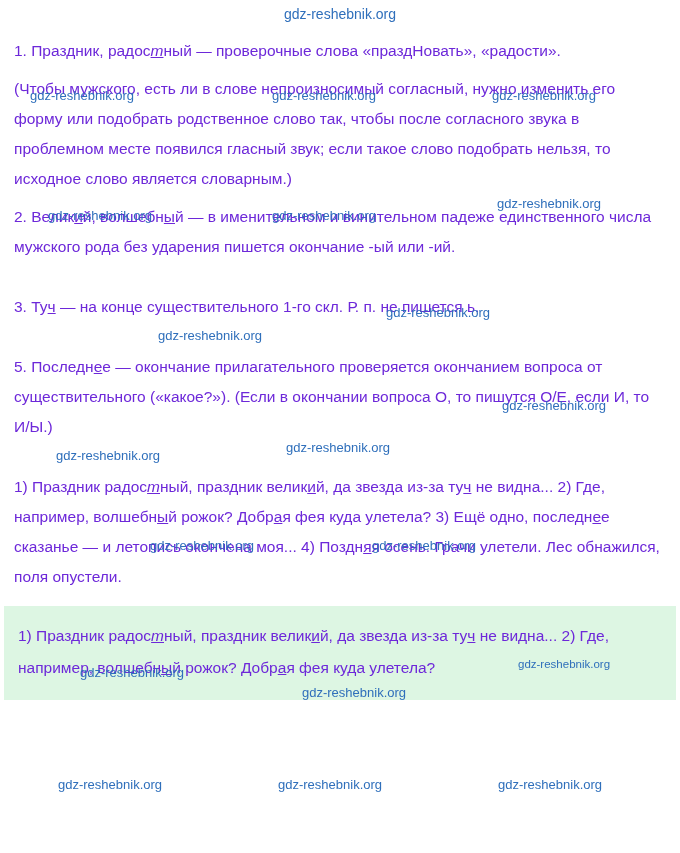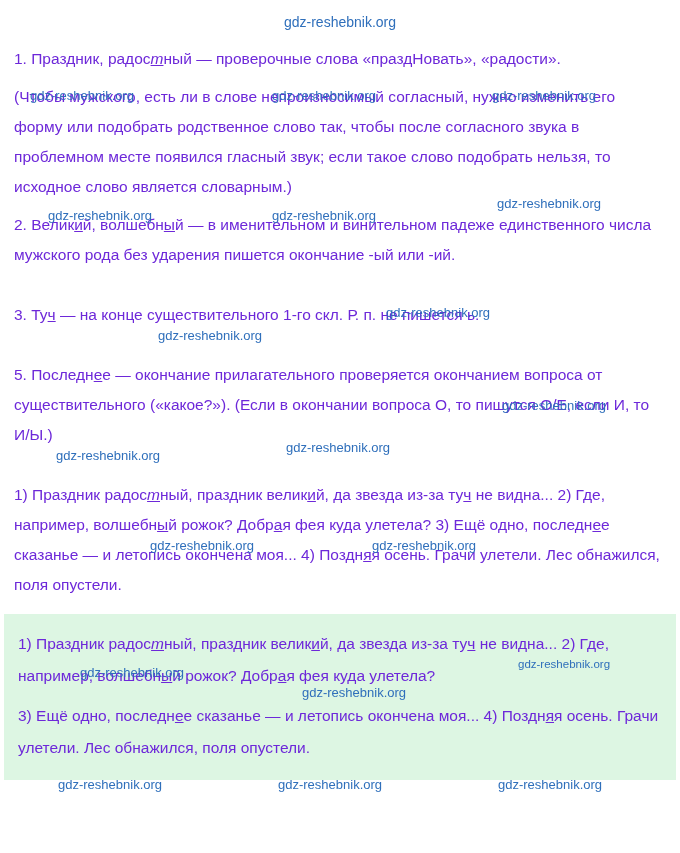--- a/index.html
+++ b/index.html
@@ -13,21 +13,21 @@
     position: relative;
     font-family: "Liberation Sans", sans-serif;
     color: #000000;
     overflow: hidden;
   }
   .page {
     position: relative;
     width: 680px;
     height: 853px;
     box-sizing: border-box;
-    padding: 8px 4px;
+    padding: 0 4px;
   }
   .site-title {
     text-align: center;
     color: #2f6fbb;
     font-size: 14px;
     line-height: 20px;
     padding-top: 4px;
     padding-bottom: 4px;
     font-family: "Liberation Sans", sans-serif;
   }
@@ -91,21 +91,20 @@
 
 
   <p class="para">5. Последн<u class="mark">е</u>е — окончание прилагательного проверяется окончанием вопроса от существительного («какое?»). (Если в окончании вопроса О, то пишутся О/Е, если И, то И/Ы.)</p>
 
   <div class="spacer"></div>
 
   <p class="para">1) Праз<u class="mark">д</u>ник радос<i class="mark">т</i>ный, праз<u class="mark">д</u>ник велик<u class="mark">и</u>й, да звезда из-за ту<u class="mark">ч</u> не видна... 2) Где, например, волшебн<u class="mark">ы</u>й рожок? Добр<u class="mark">а</u>я фея куда улетела? 3) Ещё одно, последн<u class="mark">е</u>е сказанье — и летопись окончена моя... 4) Поздн<u class="mark">я</u>я осень. Грачи улетели. Лес обнажился, поля опустели.</p>
 
   <div class="answer-block">
     <p class="para">1) Праз<u class="mark">д</u>ник радос<i class="mark">т</i>ный, праз<u class="mark">д</u>ник велик<u class="mark">и</u>й, да звезда из-за ту<u class="mark">ч</u> не видна... 2) Где, например, волшебн<u class="mark">ы</u>й рожок? Добр<u class="mark">а</u>я фея куда улетела?</p>
-    <p class="para">3) Ещё одно, последн<u class="mark">е</u>е сказанье — и летопись окончена моя... 4) Поздн<u class="mark">я</u>я осень. Грачи улетели. Лес обнажился, поля опустели.</p>
   </div>
 
   <div id="watermark-layer">
       <div class="wm" style="left: 30px; top: 88px; color: rgb(47, 111, 187);">gdz-reshebnik.org</div>
       <div class="wm" style="left: 272px; top: 88px; color: rgb(47, 111, 187);">gdz-reshebnik.org</div>
       <div class="wm" style="left: 492px; top: 88px; color: rgb(47, 111, 187);">gdz-reshebnik.org</div>
       <div class="wm" style="left: 48px; top: 208px; color: rgb(47, 111, 187);">gdz-reshebnik.org</div>
       <div class="wm" style="left: 272px; top: 208px; color: rgb(47, 111, 187);">gdz-reshebnik.org</div>
       <div class="wm" style="left: 497px; top: 196px; color: rgb(47, 111, 187);">gdz-reshebnik.org</div>
       <div class="wm" style="left: 386px; top: 305px; color: rgb(47, 111, 187);">gdz-reshebnik.org</div>

